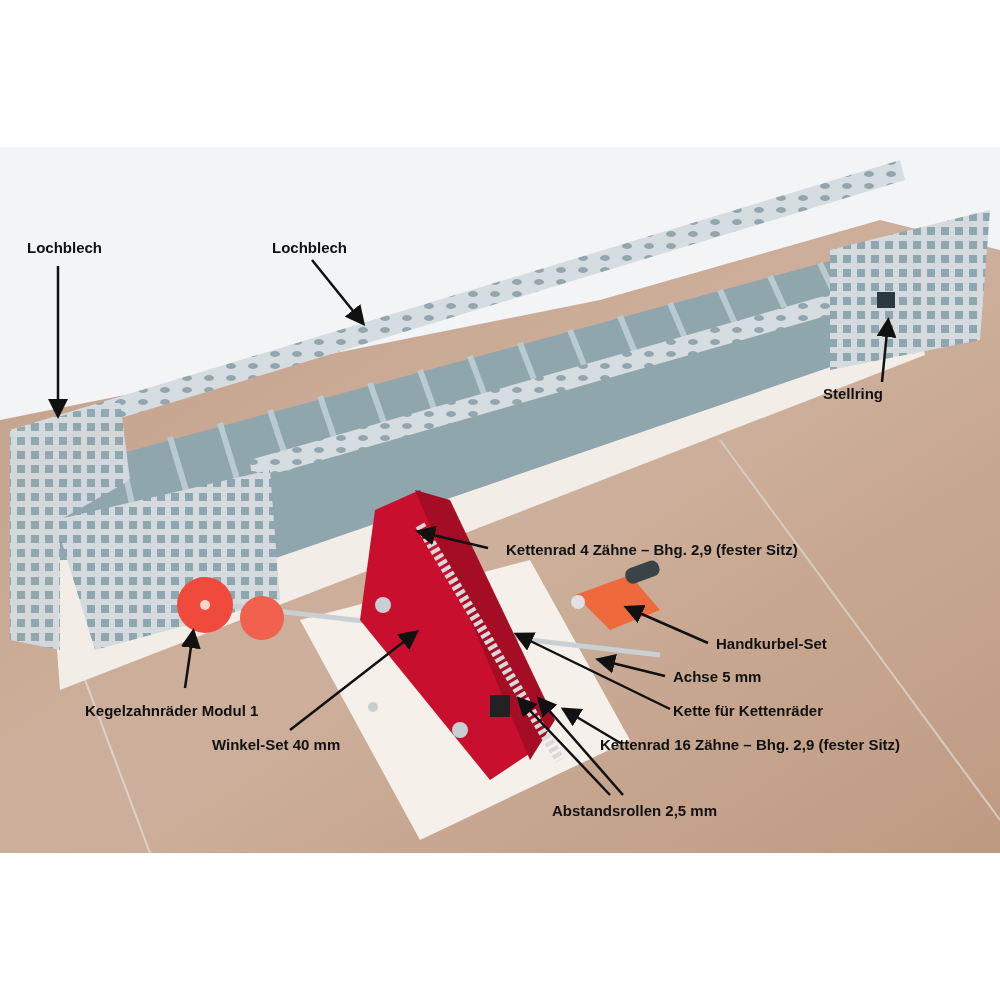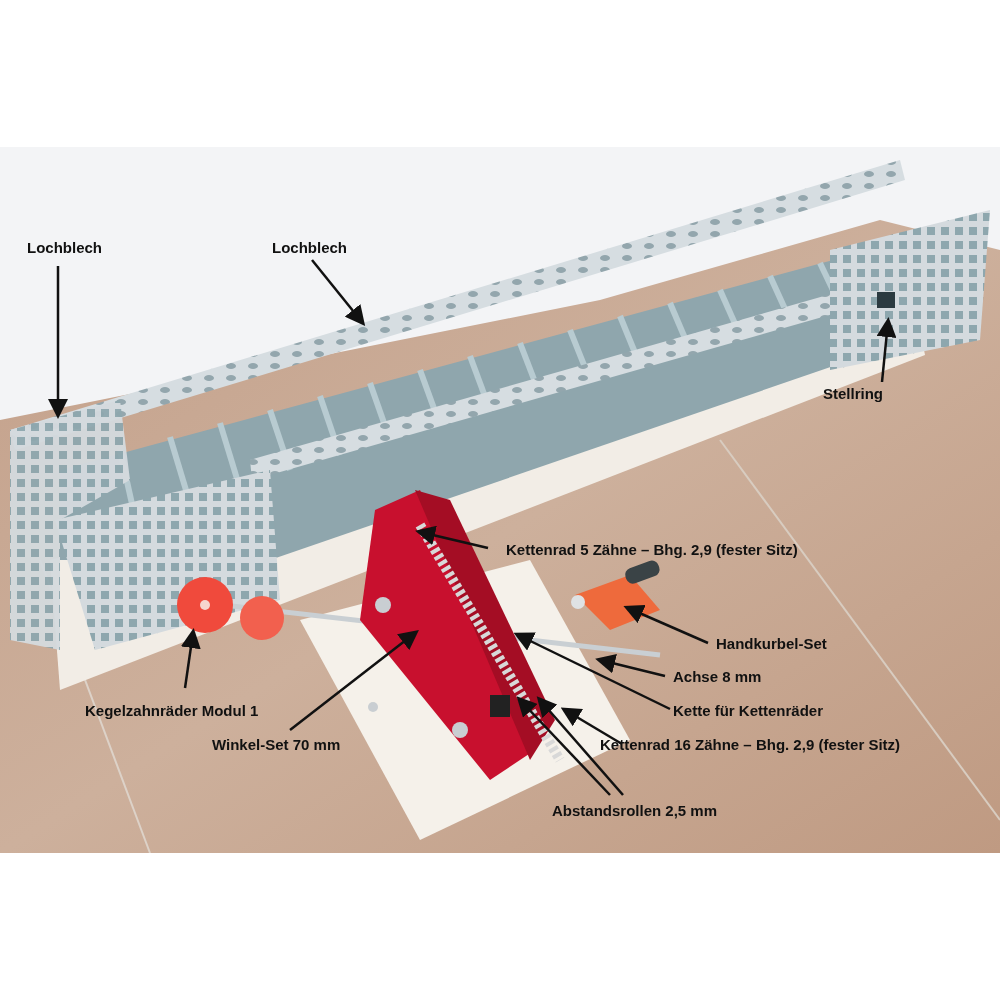--- a/index.html
+++ b/index.html
@@ -110,20 +110,20 @@
     <line x1="185" y1="688" x2="193" y2="633"></line>
     <line x1="290" y1="730" x2="415" y2="633"></line>
     <line x1="610" y1="795" x2="520" y2="700"></line>
     <line x1="623" y1="795" x2="540" y2="700"></line>
   </g>
 </svg>
 
 <div class="label" style="left:27px;top:240px;">Lochblech</div>
 <div class="label" style="left:272px;top:240px;">Lochblech</div>
 <div class="label" style="left:823px;top:386px;">Stellring</div>
-<div class="label" style="left:506px;top:542px;">Kettenrad 5 Zähne – Bhg. 2,9 (fester Sitz)</div>
+<div class="label" style="left:506px;top:542px;">Kettenrad 4 Zähne – Bhg. 2,9 (fester Sitz)</div>
 <div class="label" style="left:716px;top:636px;">Handkurbel-Set</div>
-<div class="label" style="left:673px;top:669px;">Achse 8 mm</div>
+<div class="label" style="left:673px;top:669px;">Achse 5 mm</div>
 <div class="label" style="left:673px;top:703px;">Kette für Kettenräder</div>
 <div class="label" style="left:600px;top:737px;">Kettenrad 16 Zähne – Bhg. 2,9 (fester Sitz)</div>
 <div class="label" style="left:85px;top:703px;">Kegelzahnräder Modul 1</div>
-<div class="label" style="left:212px;top:737px;">Winkel-Set 70 mm</div>
+<div class="label" style="left:212px;top:737px;">Winkel-Set 40 mm</div>
 <div class="label" style="left:552px;top:803px;">Abstandsrollen 2,5 mm</div>
 
 </body></html>

